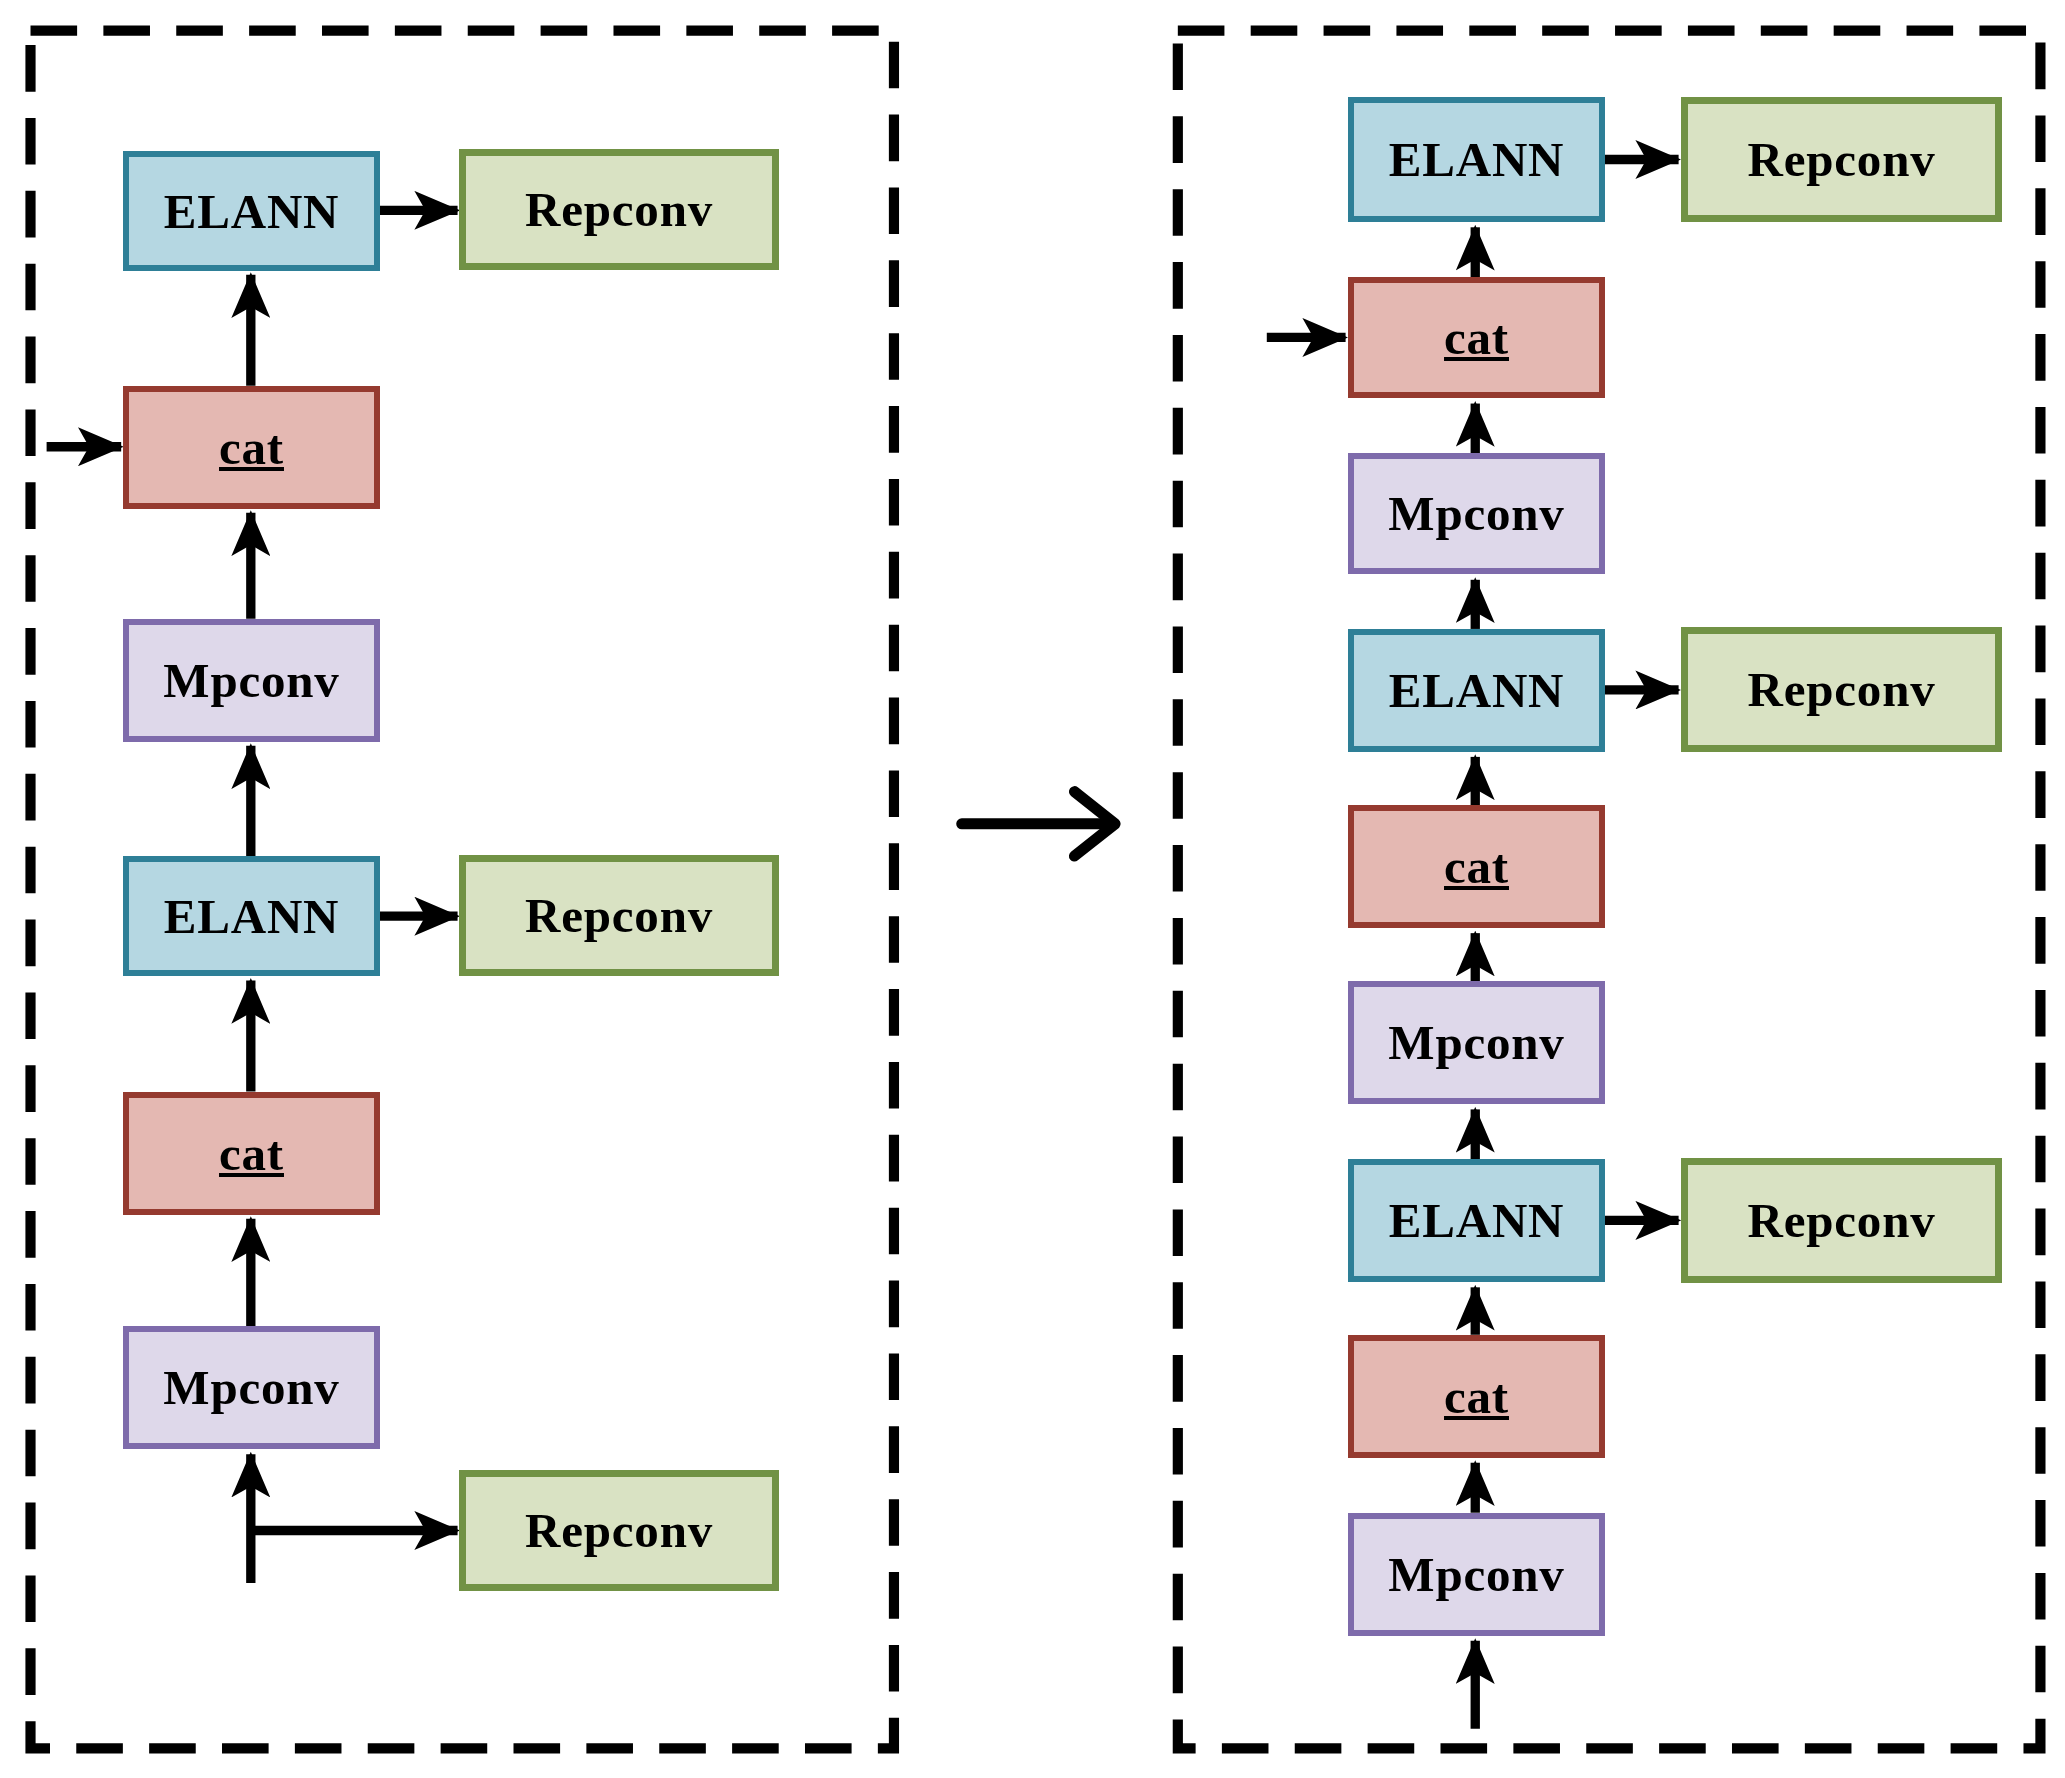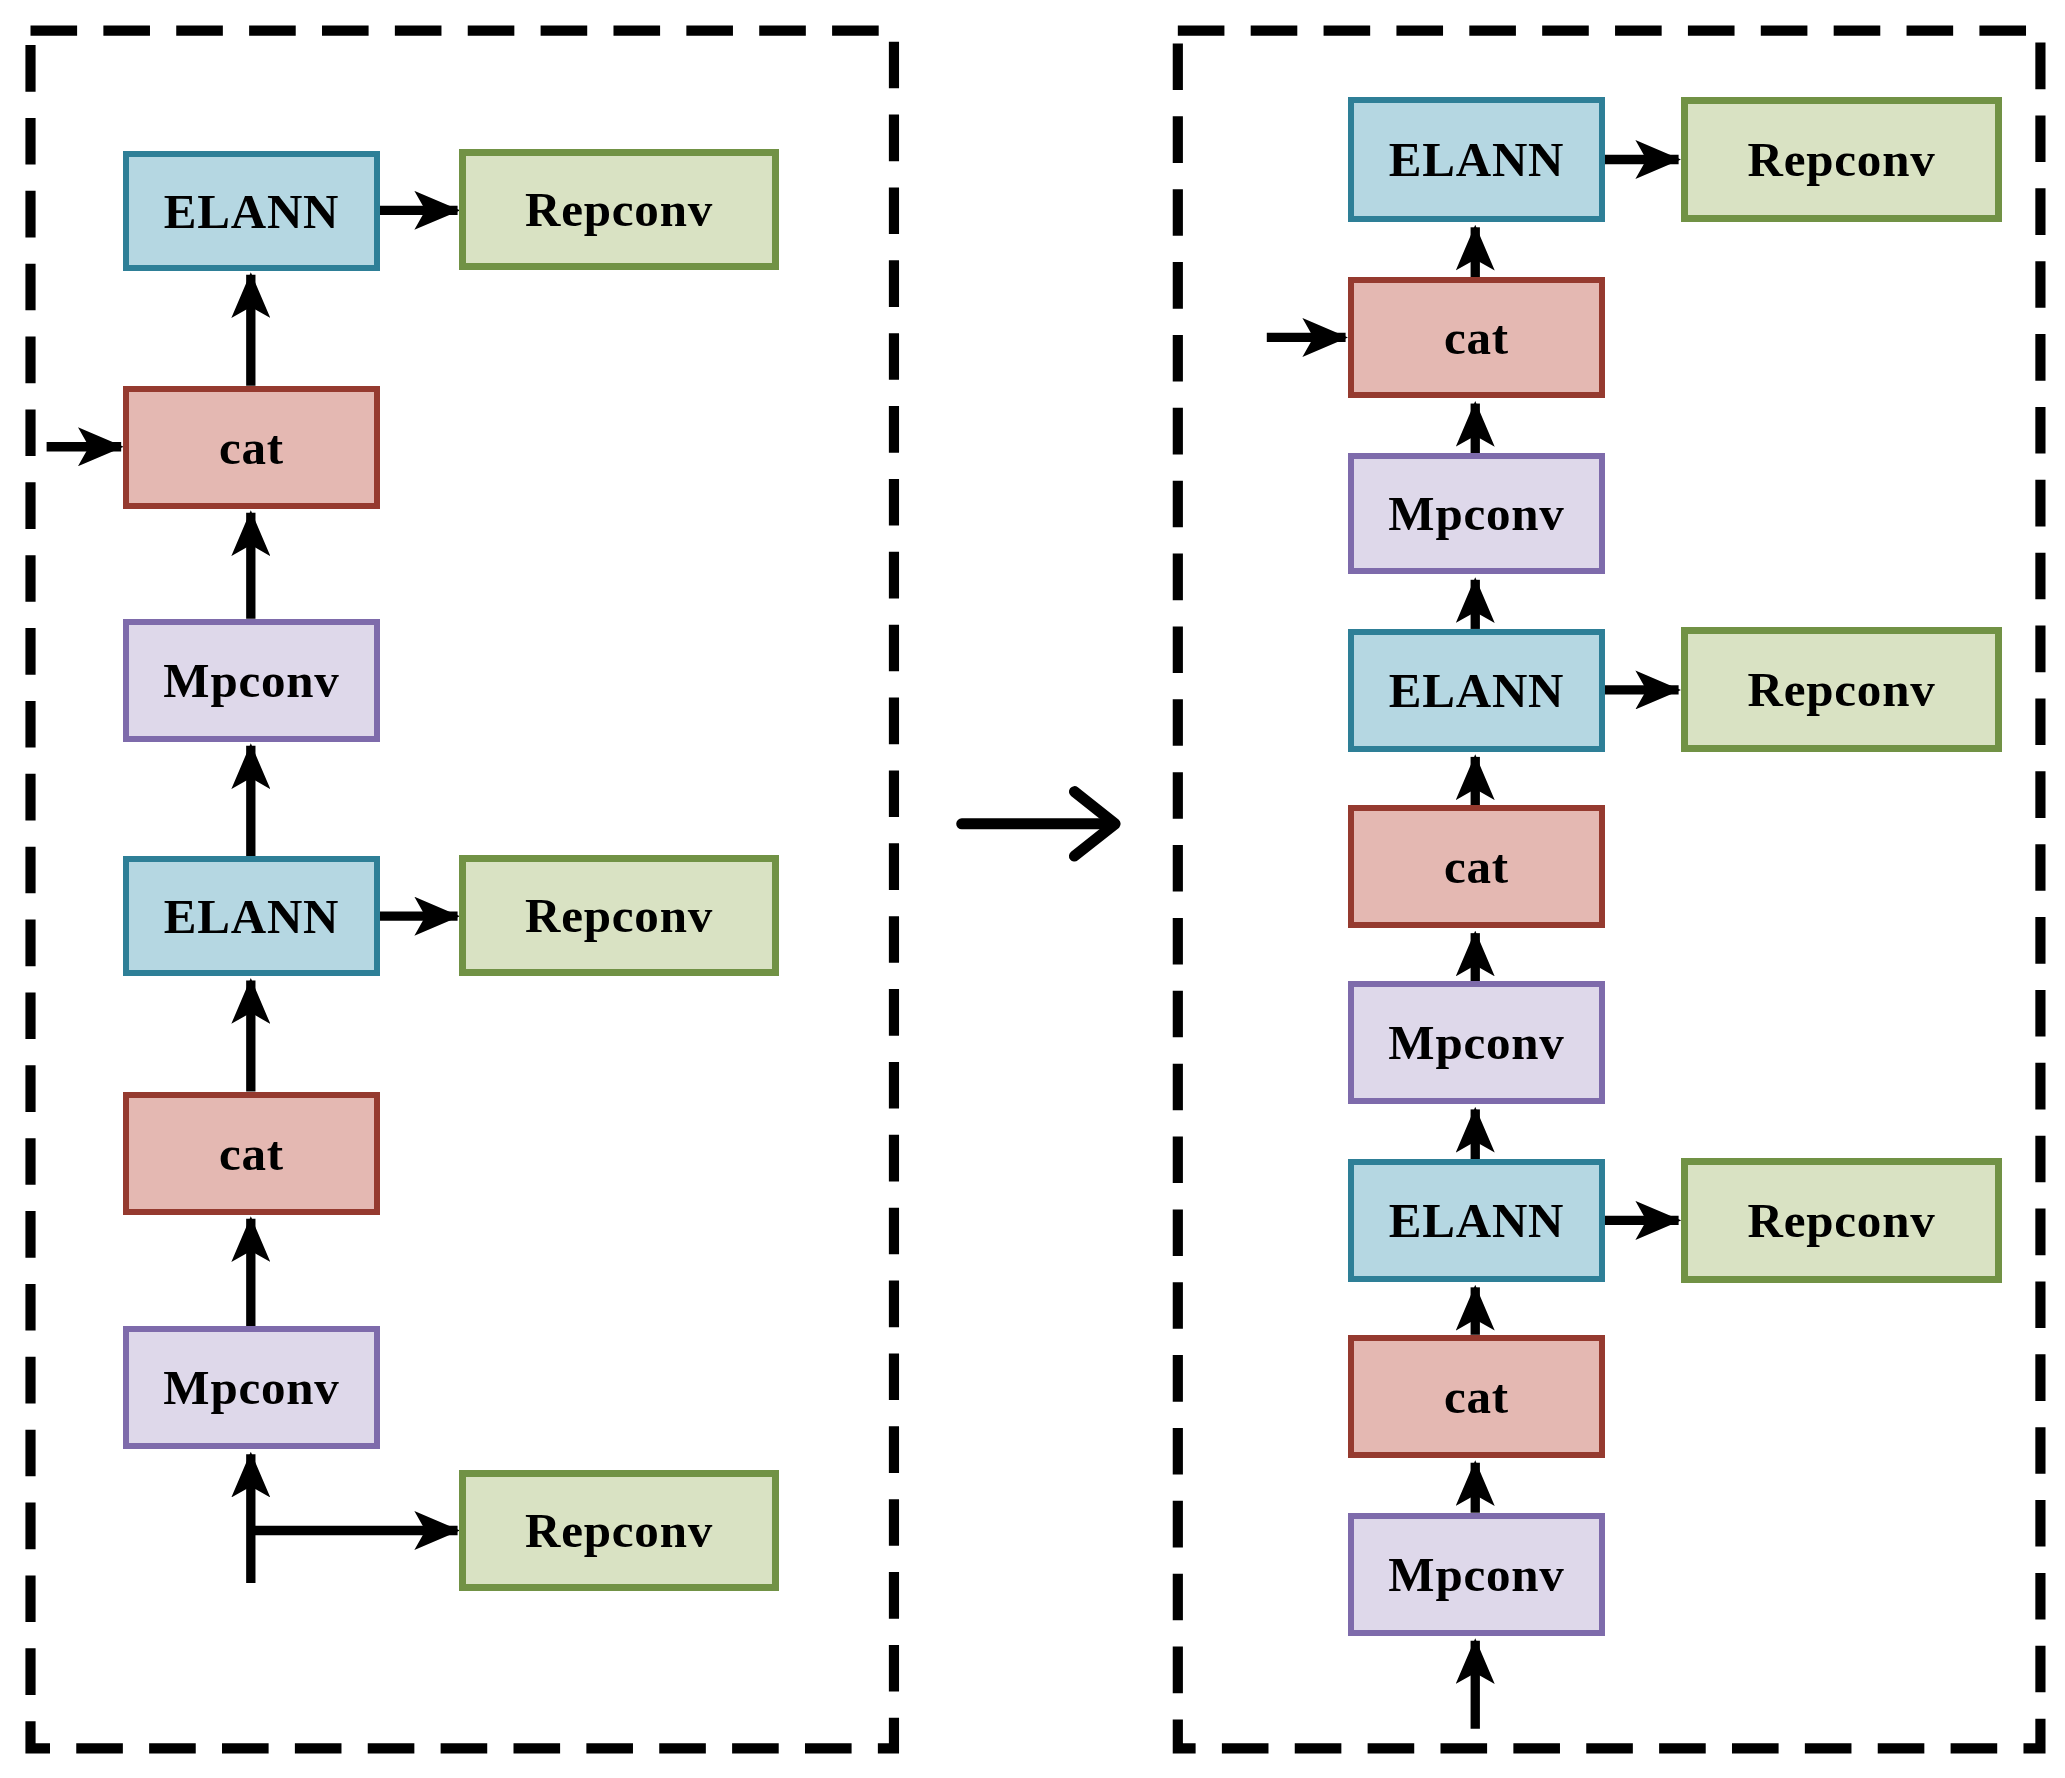--- a/index.html
+++ b/index.html
@@ -14,21 +14,21 @@
   .node {
     position:absolute;
     box-sizing:border-box;
     display:flex; align-items:center; justify-content:center;
     font-weight:bold;
     font-size:49px;
     color:#000000;
     letter-spacing:0.8px;
   }
   .elann   { background:var(--elann_fill);   border:6.8px solid var(--elann_border); }
-  .cat     { background:var(--cat_fill);     border:6.8px solid var(--cat_border); }
+  .cat     { background:var(--cat_fill);     border:6.8px solid var(--cat_border);text-decoration:underline; }
   .mpconv  { background:var(--mpconv_fill);  border:6.8px solid var(--mpconv_border); }
   .repconv { background:var(--repconv_fill); border:7.6px solid var(--repconv_border); }
 </style>
 </head>
 <body>
 
 <div class="canvas">
 
   <svg class="layer" width="2065" height="1779" viewBox="0 0 2437 2099">
     <defs>

